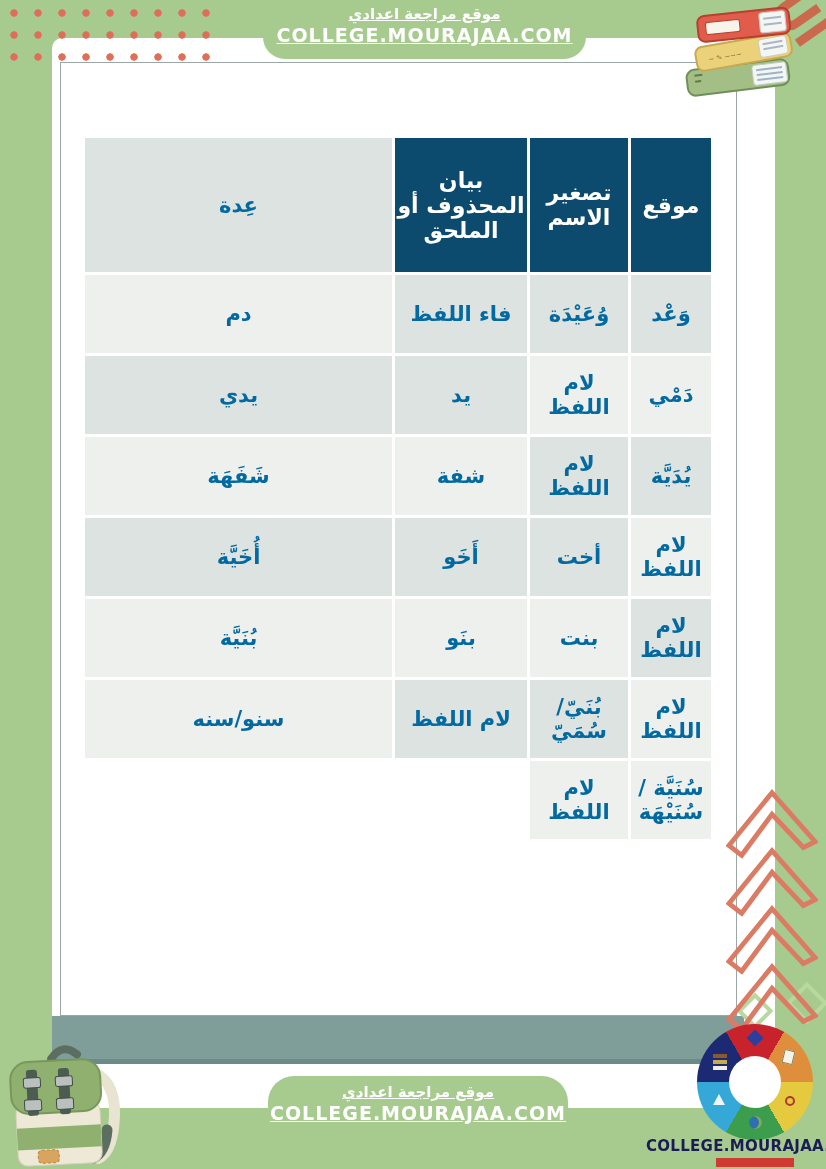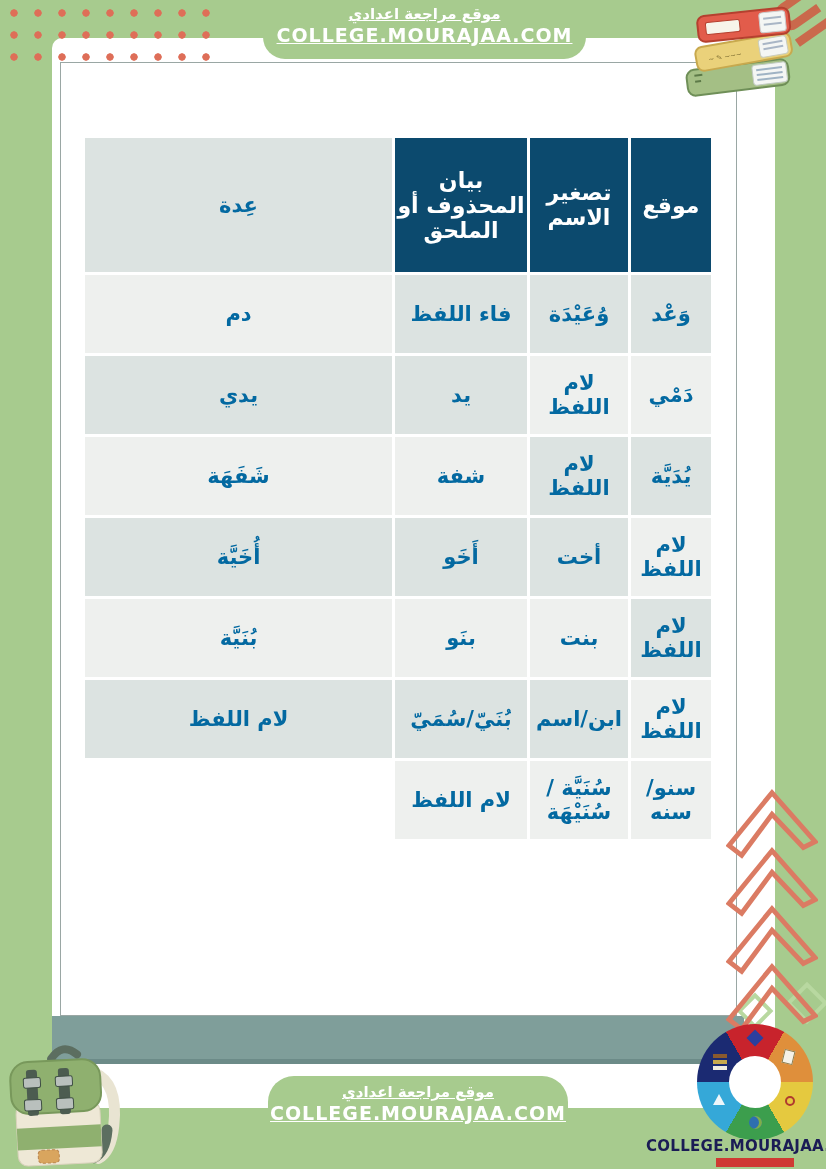--- a/index.html
+++ b/index.html
@@ -114,21 +114,20 @@
     <div class="cell odd">أخت</div>
     <div class="cell odd">أَخَو</div>
     <div class="cell odd">أُخَيَّة</div>
     <div class="cell odd">لام اللفظ</div>
 
     <div class="cell even">بنت</div>
     <div class="cell even">بنَو</div>
     <div class="cell even">بُنَيَّة</div>
     <div class="cell even">لام اللفظ</div>
 
-    <div class="cell odd">ابن/اسم</div>
     <div class="cell odd">بُنَيّ/سُمَيّ</div>
     <div class="cell odd">لام اللفظ</div>
 
     <div class="cell even">سنو/سنه</div>
     <div class="cell even">سُنَيَّة / سُنَيْهَة</div>
     <div class="cell even">لام اللفظ</div>
   </div>
 
   <div class="teal-bar"></div>
 

